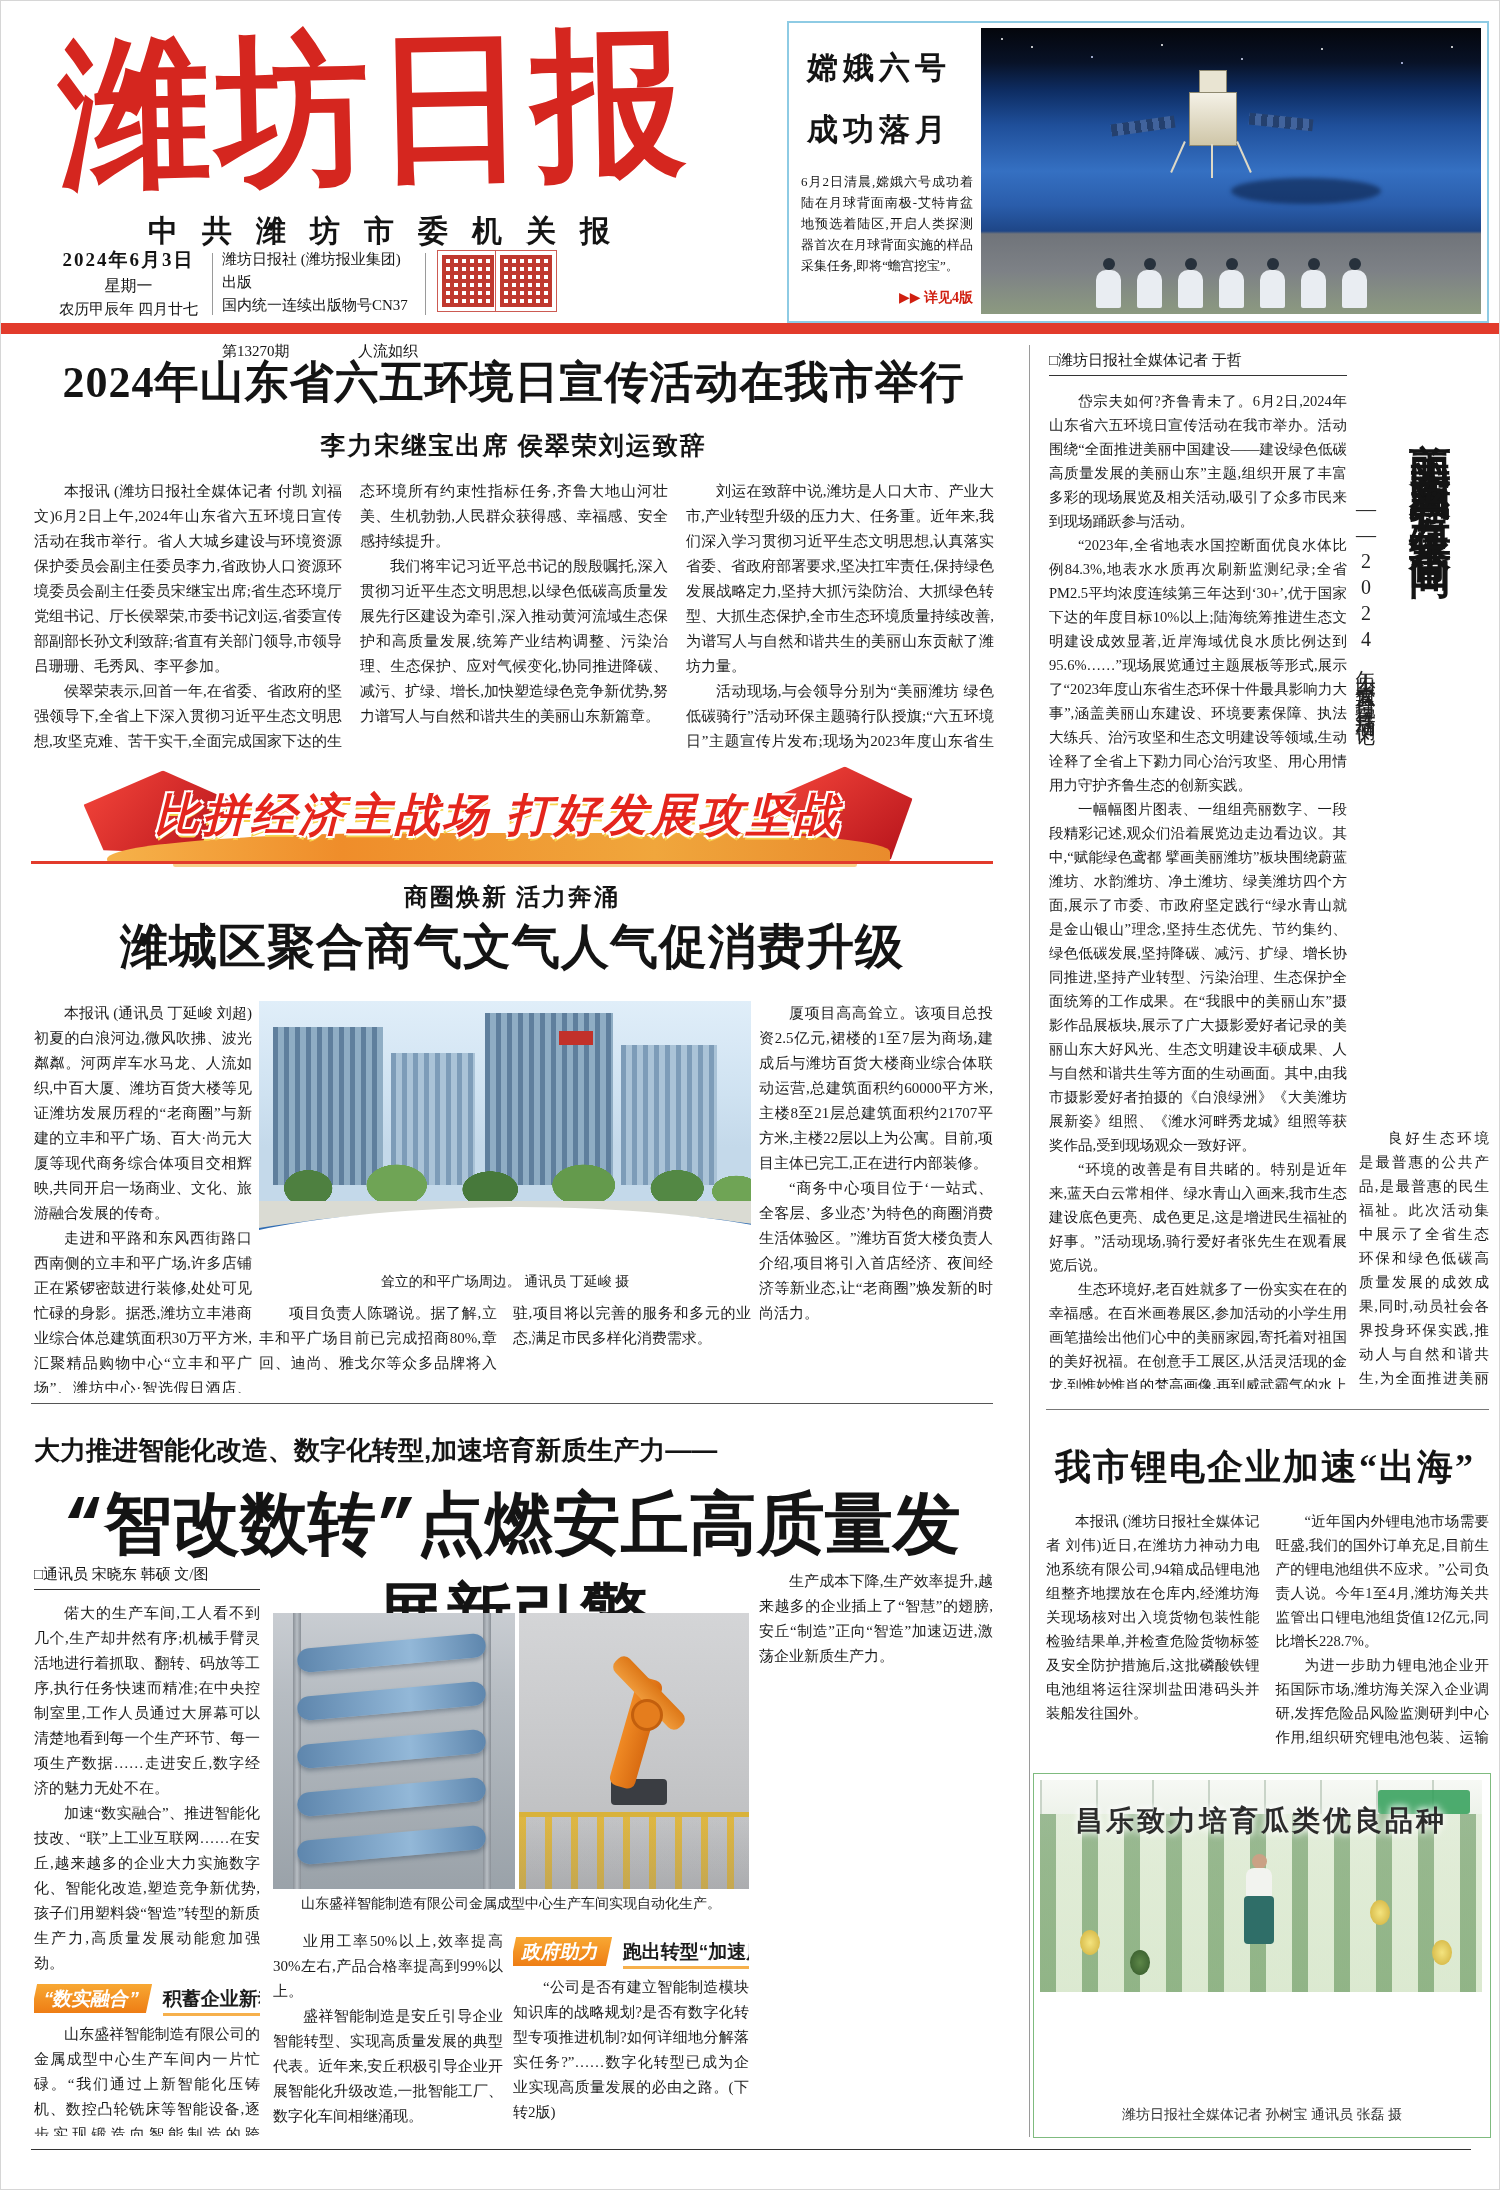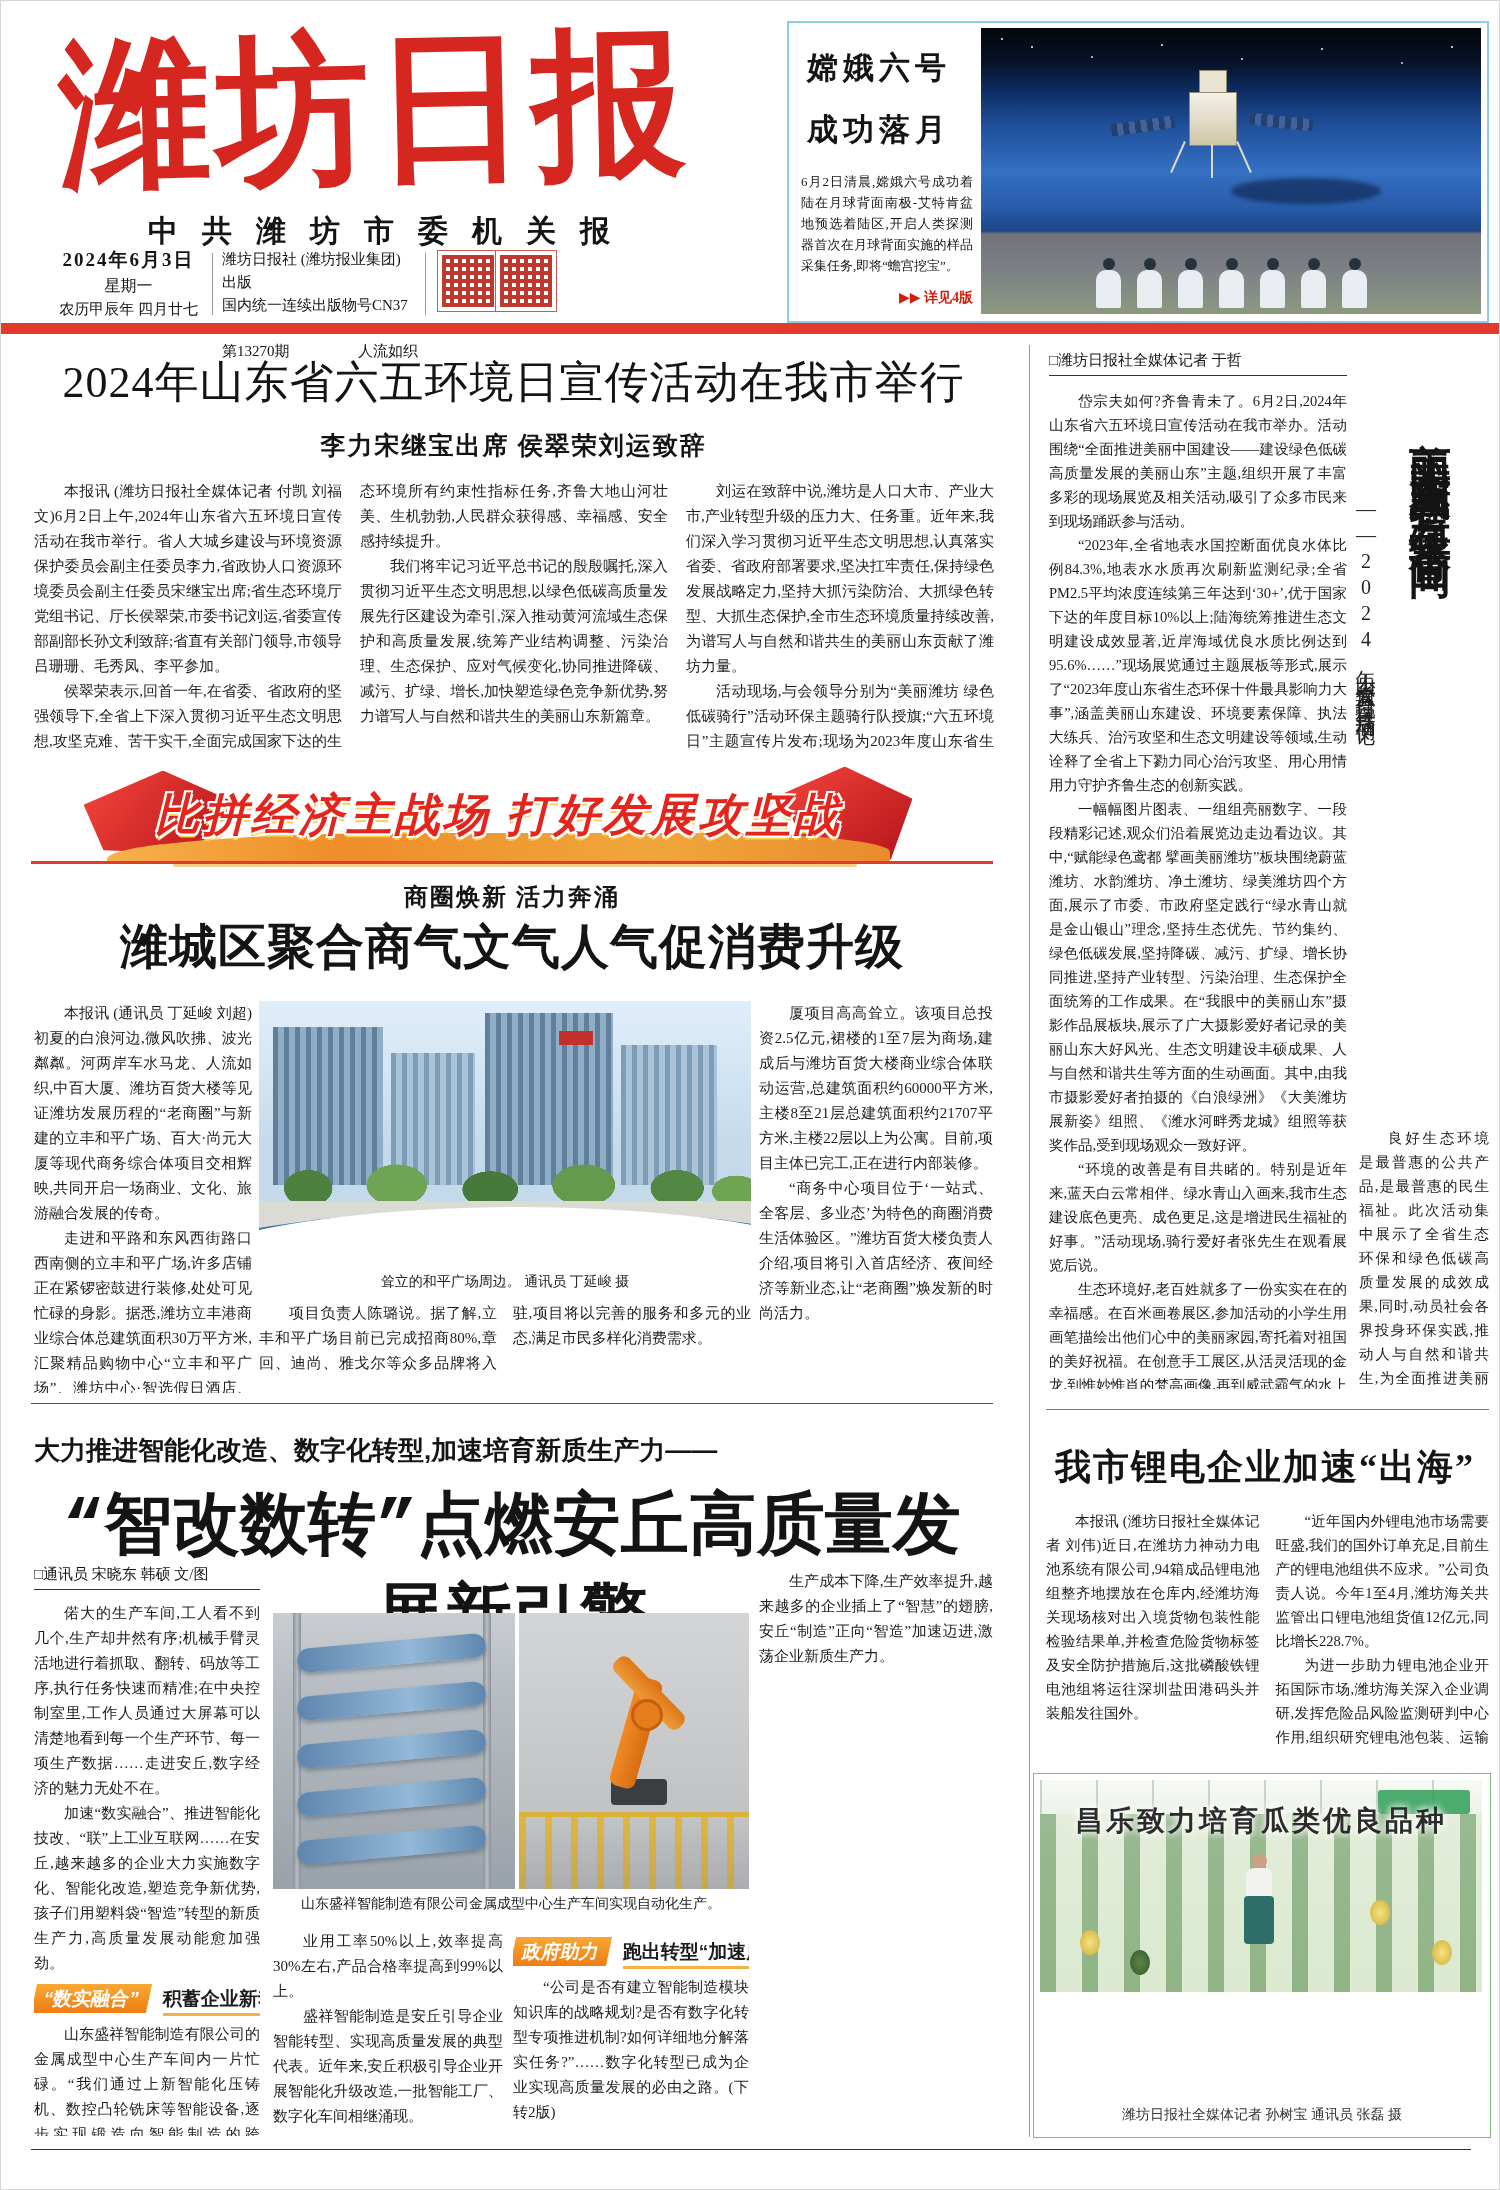--- a/index.html
+++ b/index.html
@@ -34,21 +34,21 @@
          box-shadow:30px 8px #fff,90px 18px #cfd8ff,160px 6px #fff,240px 20px #dfe6ff,320px 10px #fff,400px 24px #cdd6ff,450px 8px #fff;}
   .lander-body{width:46px;height:52px;background:linear-gradient(180deg,#f4f1e6,#cfc6a8);border:1px solid #8e886f;}
   .lander-top{width:26px;height:22px;background:#e9e4d2;border:1px solid #8e886f;}
   .panel{width:64px;height:12px;background:repeating-linear-gradient(90deg,#24406e 0 6px,#41639c 6px 12px);}
   .leg{width:2px;height:34px;background:#ded9c6;}
   .lshadow{width:150px;height:26px;background:rgba(8,25,60,.55);border-radius:50%;filter:blur(2px);}
   .aud{position:absolute;bottom:2px;left:0;right:0;text-align:center;white-space:nowrap;}
   .aud i{display:inline-block;width:25px;height:38px;background:#e9edf2;border-radius:10px 10px 2px 2px;margin:0 8px;position:relative;}
   .aud i::before{content:"";position:absolute;top:-12px;left:7px;width:12px;height:12px;border-radius:50%;background:#27313c;}
   
-  .hl-a1{font-size:44px;font-weight:400;letter-spacing:1px;}
+  .hl-a1{font-size:44px;font-weight:700;letter-spacing:1px;}
   .sub-a1{font-size:25px;font-weight:bold;letter-spacing:2px;}
   .kicker{font-size:24px;font-weight:bold;letter-spacing:2px;}
   .hl-a2{font-size:48px;font-weight:900;letter-spacing:1px;}
   .hl-a3{font-size:68px;font-weight:900;font-family:Liberation Mono, monospace;letter-spacing:0px;}
   .kick3{font-size:26px;font-weight:bold;font-family:"Liberation Sans","DejaVu Sans",sans-serif;}
   .hl-li{font-size:36px;font-weight:900;letter-spacing:2px;}
   
   .banner{overflow:visible;}
   .flag{position:absolute;background:linear-gradient(135deg,#f4453a,#b5131b);}
   .flagL{left:-6px;top:-6px;width:150px;height:86px;clip-path:polygon(0 30%,55% 0,100% 45%,70% 100%,10% 85%);transform:rotate(-6deg);}

